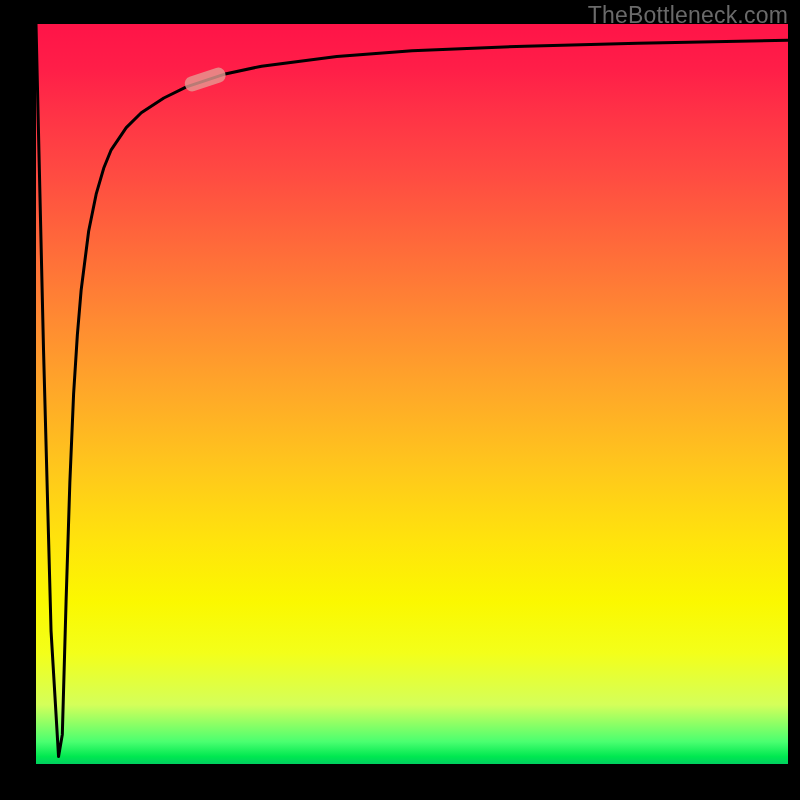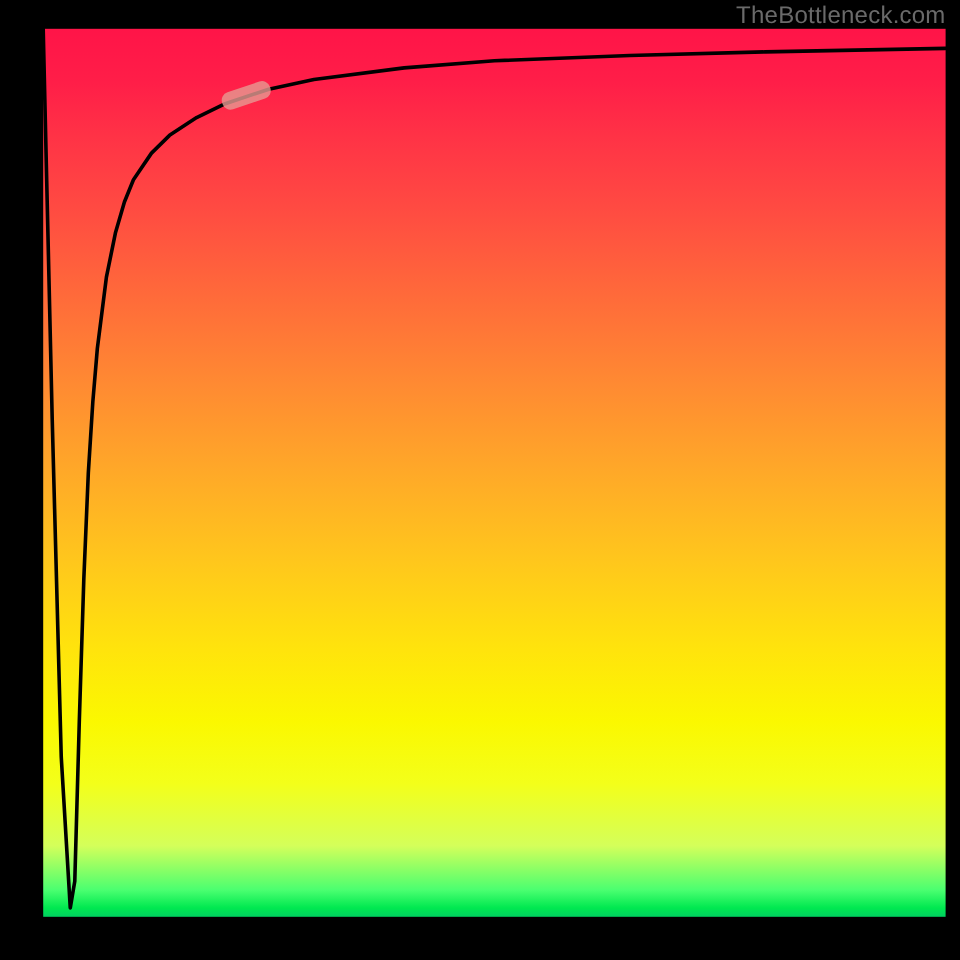--- a/index.html
+++ b/index.html
@@ -9,21 +9,21 @@
     background: #000;
     position: relative;
     font-family: Arial, Helvetica, sans-serif;
     overflow: hidden;
   }
   .watermark {
     position: absolute;
     top: 2px;
     right: 12px;
     color: #6a6a6a;
-    font-size: 20px;
+    font-size: 23px;
     z-index: 5;
     letter-spacing: 0.2px;
   }
   .plot-area {
     position: absolute;
     left: 36px;
     top: 24px;
     width: 752px;
     height: 740px;
     z-index: 1;

